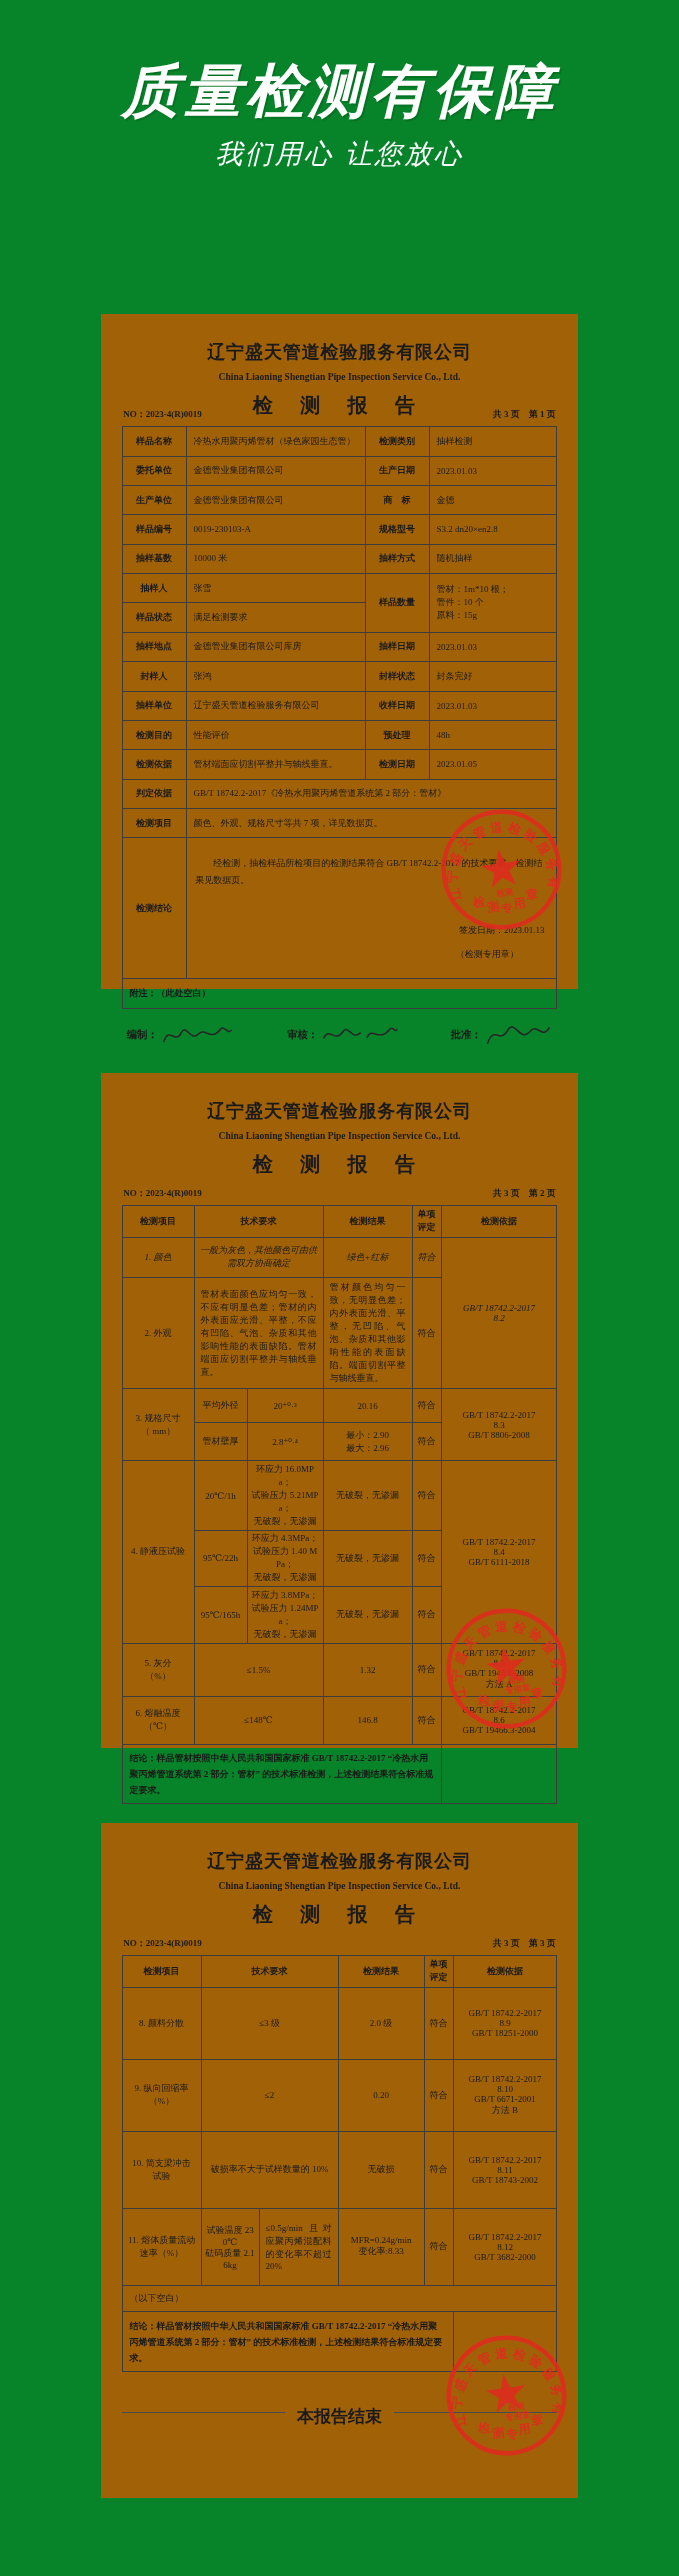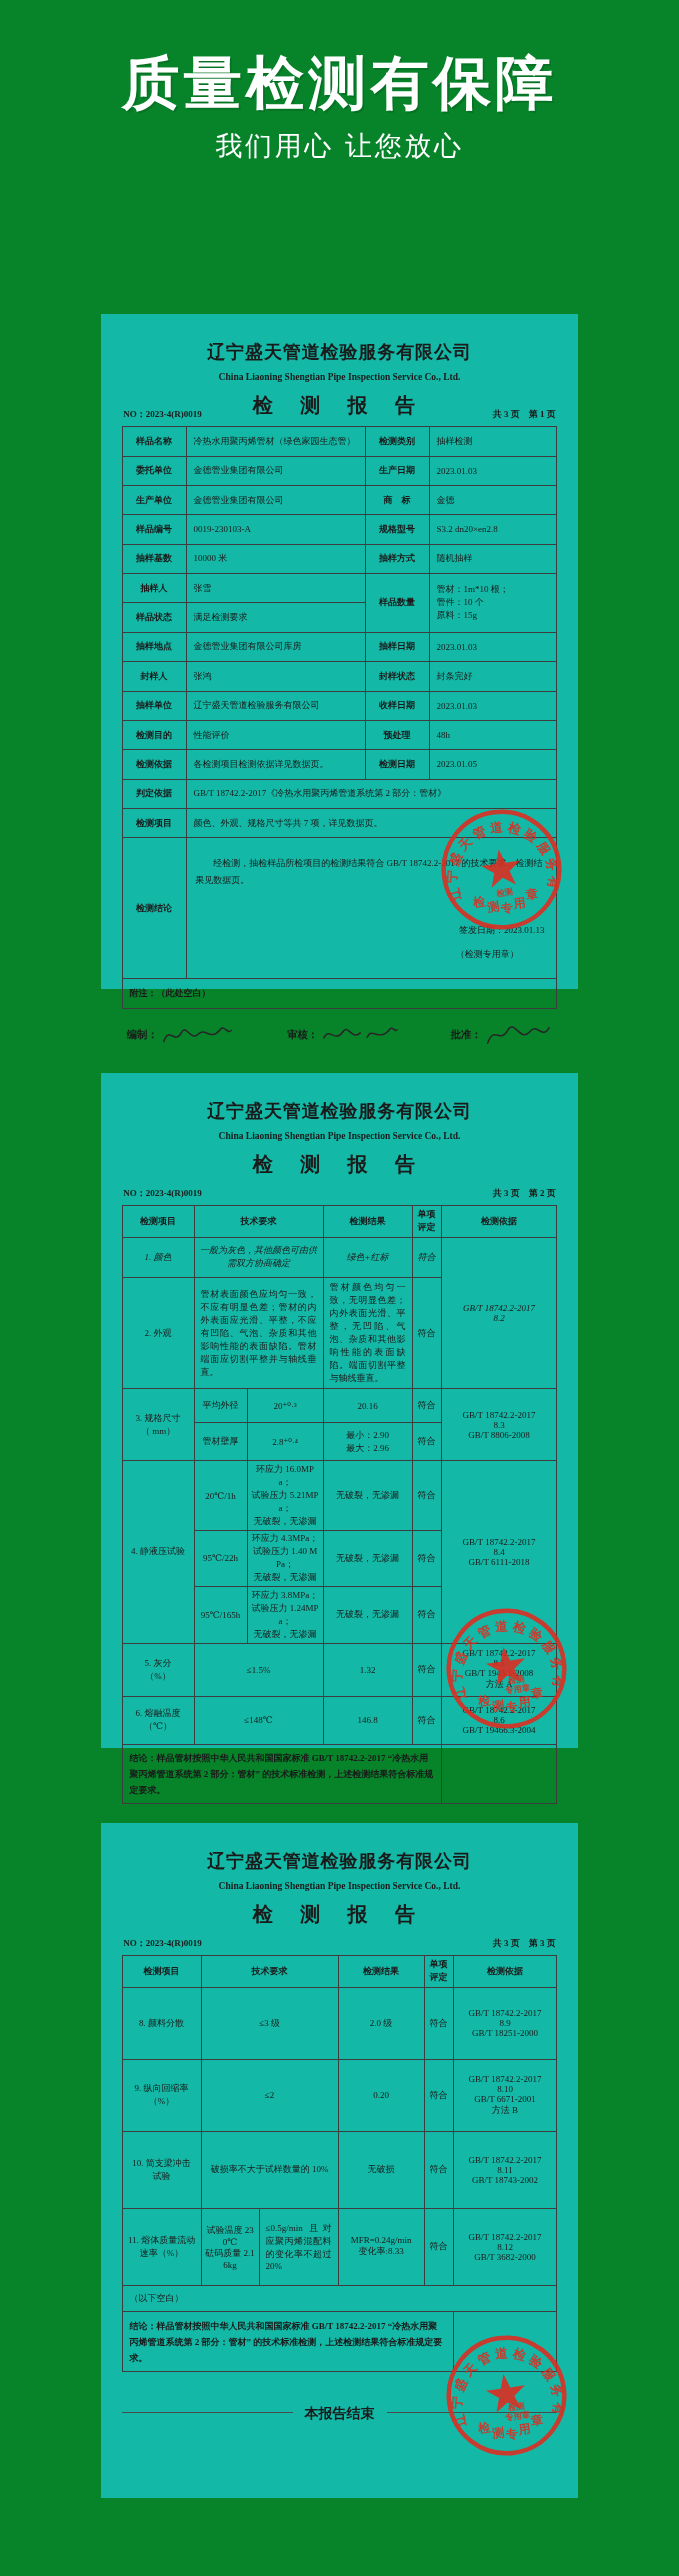--- a/index.html
+++ b/index.html
@@ -3,33 +3,33 @@
 <meta charset="utf-8">
 <style>
   html,body{margin:0;padding:0;}
   body{
     width:679px;height:2576px;position:relative;overflow:hidden;
     background:#07832a;
     font-family:"Liberation Serif","DejaVu Serif",serif;
     color:#1a1a1a;
   }
   
-  .banner{position:absolute;top:53px;left:0;width:679px;text-align:center;color:#fff;}
+  .banner{position:absolute;top:61px;left:0;width:679px;text-align:center;color:#fff;font-style:italic;}
   .banner-title{
     font-family:"DejaVu Sans","Liberation Sans",sans-serif;
     font-weight:bold;font-size:58px;letter-spacing:4.3px;line-height:1.05;
     text-shadow:1.7px 1.7px 0 rgba(0,0,0,0.12);
   }
   .banner-sub{
     font-family:"DejaVu Sans","Liberation Sans",sans-serif;
     font-size:27px;margin-top:13.8px;letter-spacing:2.6px;
   }
   
   .page{
-    position:absolute;left:101px;width:477px;height:675px;background:#14b8a6;
+    position:absolute;left:101px;width:477px;height:675px;background:#a16207;
     box-sizing:border-box;padding:0 20.6px;
   }
   #pg1{top:314px;}
   #pg2{top:1073px;}
   #pg3{top:1823px;}
   .co-cn{padding-top:26px;text-align:center;font-size:18px;font-weight:bold;letter-spacing:0.9px;}
   .co-en{text-align:center;font-size:9.5px;font-weight:bold;margin-top:7.7px;}
   .rpt-wrap{position:relative;margin-top:10.3px;height:29px;}
   .rpt-title{text-align:center;font-size:20px;font-weight:bold;letter-spacing:11.2px;}
   .meta-left{position:absolute;left:1.7px;bottom:0;font-size:9px;font-weight:bold;}
@@ -54,21 +54,21 @@
   .just{text-align:justify;padding:3.4px 6px;}
   .concl2{font-weight:bold;text-align:left;padding:5.2px 6.9px;line-height:1.8;height:46px;}
   .blank-cell{text-align:left;font-weight:normal;height:22.4px;padding-left:6.9px;}
   
   .sig-row{display:flex;justify-content:space-between;align-items:center;margin-top:12px;padding:0 5.2px;text-align:right;}
   .sig-item{display:flex;align-items:center;font-size:10.3px;font-weight:bold;}
   .sig-item svg{margin-left:1.7px;}
   
   .end-row{display:flex;align-items:flex-start;margin-top:33px;}
   .endline{flex:1;border-top:1.3px solid #4a4a4a;margin-top:6.9px;}
-  .end-text{padding:0 12px;font-size:14px;font-weight:bold;}
+  .end-text{padding:0 12px;font-size:17px;font-weight:bold;}
   
   .stamp{position:absolute;width:127px;height:127px;opacity:0.88;transform:rotate(-8deg);pointer-events:none;}
   #stamp1{left:337px;top:492px;}
   #stamp2{left:342px;top:532px;}
   #stamp3{left:342px;top:509px;}
 </style>
 </head>
 <body>
 
 <div class="banner">
@@ -154,21 +154,21 @@
       <td class="val">2023.01.03</td>
     </tr>
     <tr>
       <td class="lab">检测目的</td>
       <td class="val">性能评价</td>
       <td class="lab">预处理</td>
       <td class="val">48h</td>
     </tr>
     <tr>
       <td class="lab">检测依据</td>
-      <td class="val">各检测项目检测依据详见数据页。</td>
+      <td class="val">管材端面应切割平整并与轴线垂直。</td>
       <td class="lab">检测日期</td>
       <td class="val">2023.01.05</td>
     </tr>
     <tr>
       <td class="lab">判定依据</td>
       <td class="full" colspan="3">GB/T 18742.2-2017《冷热水用聚丙烯管道系统第 2 部分：管材》</td>
     </tr>
     <tr>
       <td class="lab">检测项目</td>
       <td class="full" colspan="3">颜色、外观、规格尺寸等共 7 项，详见数据页。</td>

